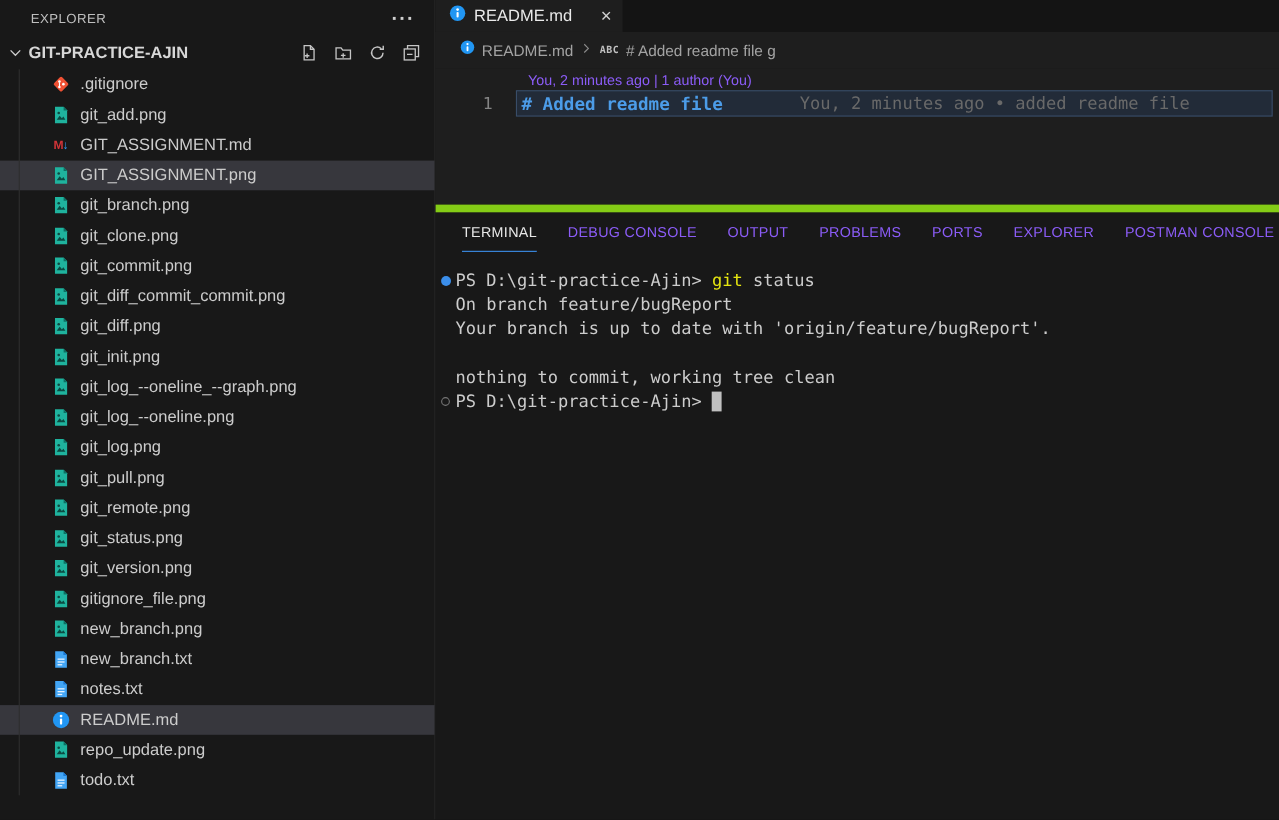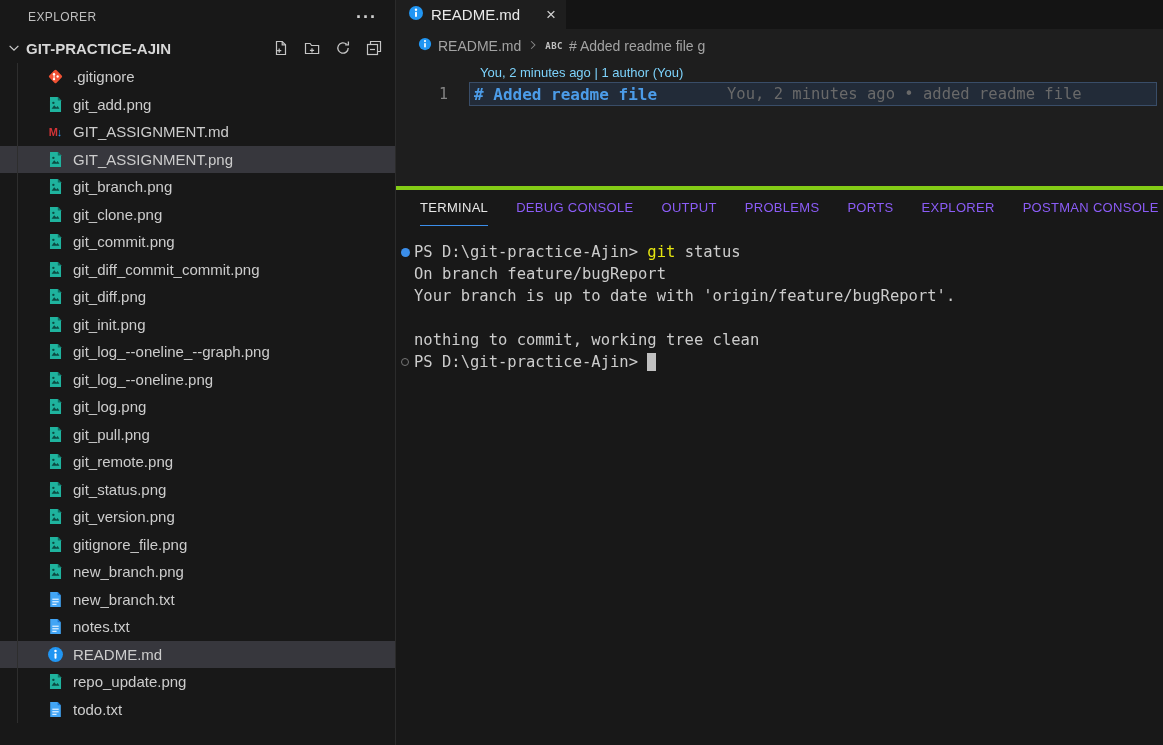--- a/index.html
+++ b/index.html
@@ -30,29 +30,29 @@
   
   .main { position:absolute; left:396px; top:0; right:0; bottom:0; background:#161616; }
   .tabbar { height:29px; background:#141414; display:flex; }
   .tab { width:170px; height:29px; background:#1e1e1e; display:flex; align-items:center; padding:0 10px 0 12px; gap:7px; cursor:pointer; }
   .tab-label { font-size:15px; color:#eaeaea; white-space:nowrap; }
   .tab-close { margin-left:auto; color:#d0d0d0; font-size:17px; line-height:14px; cursor:pointer; }
   .breadcrumbs { height:33px; background:#1e1e1e; display:flex; align-items:center; padding-left:22px; gap:6px; }
   .bc-item { font-size:14px; color:#a3a3a3; cursor:pointer; }
   .abc-badge { font-family:"DejaVu Sans Mono",monospace; font-size:9px; font-weight:bold; color:#c0c0c0; letter-spacing:0.5px; }
   .editor { position:absolute; top:62px; left:0; right:0; height:124px; background:#1e1e1e; cursor:text; }
-  .codelens { height:20px; padding-left:84px; font-size:13px; color:#7dd3fc; display:flex; align-items:center; cursor:pointer; }
+  .codelens { height:20px; padding-left:84px; font-size:13px; color:#8b5cf6; display:flex; align-items:center; cursor:pointer; }
   .code-line { height:24px; display:flex; align-items:center; font-family:"DejaVu Sans Mono",monospace; font-size:16px; }
   .lineno { width:52px; text-align:right; color:#858585; font-size:15px; flex:none; }
   .line-content { flex:1; margin-left:21px; margin-right:6px; height:24px; display:flex; align-items:center; background:rgba(45,80,125,0.28); border:1px solid rgba(95,135,185,0.38); padding:0 4px; }
   .code-text { color:#4c9ce8; font-weight:bold; white-space:pre; }
   .blame-text { color:#696969; white-space:pre; margin-left:70px; font-size:15.5px; }
 
   
-  .panel { position:absolute; top:186px; left:0; right:0; bottom:0; background:#181818; border-top:4px solid #84cc16; }
+  .panel { position:absolute; top:186px; left:0; right:0; bottom:0; background:#181818; border-top:7px solid #84cc16; }
   .panel-tabs { height:36px; display:flex; align-items:center; gap:28px; padding-left:24px; }
   .ptab { font-size:13px; color:#8b5cf6; letter-spacing:0.3px; height:36px; display:flex; align-items:center; cursor:pointer; border-bottom:1.5px solid transparent; }
   .ptab.active { color:#e7e7e7; border-bottom-color:#3b8eea; }
   .terminal { padding-top:15px; font-family:"DejaVu Sans Mono",monospace; font-size:15.5px; cursor:text; }
   .tline { height:22px; display:flex; align-items:center; white-space:pre; }
   .t-gutter { width:18px; flex:none; display:flex; align-items:center; justify-content:center; }
   .dot-filled { width:9px; height:9px; border-radius:50%; background:#3b8eea; }
   .dot-hollow { width:8px; height:8px; border-radius:50%; border:1.5px solid #767676; }
   .t-default { color:#cccccc; }
   .t-yellow { color:#e5e510; }

